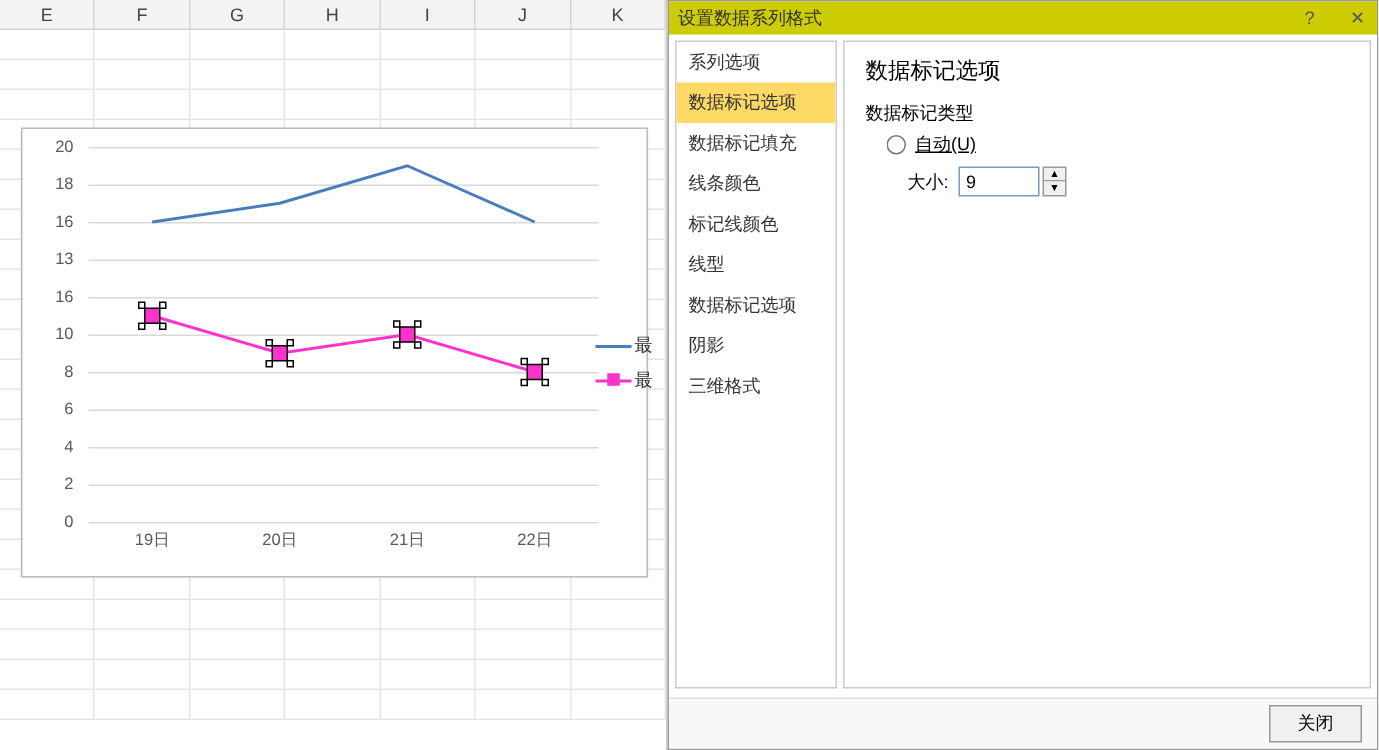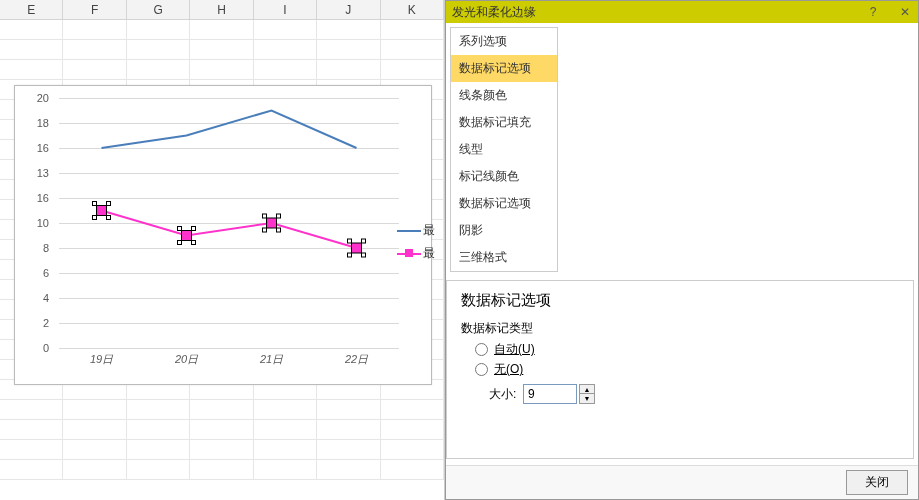--- a/index.html
+++ b/index.html
@@ -11,41 +11,41 @@
 .rows { }
 .row { height: 20px; border-bottom: 1px solid #e6e6e6; display: flex; }
 .cell { flex: 1; border-right: 1px solid #e6e6e6; }
 
 .chart-container { position: absolute; left: 14px; top: 85px; width: 418px; height: 300px; background: #fff; border: 1px solid #bbb; box-shadow: 0 0 2px rgba(0,0,0,0.1); }
 .plot-area { position: absolute; left: 44px; top: 12px; width: 340px; height: 250px; }
 .y-axis { position: absolute; left: 0; top: 12px; width: 40px; height: 250px; }
 .y-tick { position: absolute; right: 6px; transform: translateY(-50%); color: #595959; font-size: 11px; }
 .gridline { position: absolute; left: 0; width: 100%; border-top: 1px solid #d9d9d9; }
 .x-axis { position: absolute; left: 44px; bottom: 12px; width: 340px; height: 20px; display: flex; }
-.x-tick { flex: 1; text-align: center; color: #595959; font-size: 11px; font-style: italic; }
+.x-tick { flex: 1; text-align: center; color: #595959; font-size: 11px; }
 .legend { position: absolute; right: -4px; top: 130px; }
 .legend-item { display: flex; align-items: center; margin: 6px 0; font-size: 11px; color: #333; }
 .legend-line { width: 24px; height: 2px; margin-right: 2px; }
 .legend-marker-wrap { position: relative; width: 24px; height: 2px; margin-right: 2px; }
 .legend-marker { position: absolute; left: 8px; top: -4px; width: 8px; height: 8px; background: #ff33cc; border: 1px solid #ff33cc; }
 
 svg.chart-svg { position: absolute; left: 0; top: 0; width: 100%; height: 100%; overflow: visible; }
 .series1 { stroke: #4a7ebb; stroke-width: 2; fill: none; }
 .series2 { stroke: #ff33cc; stroke-width: 2; fill: none; }
 .marker2 { fill: #ff33cc; stroke: #ff33cc; stroke-width: 1; }
 .marker2.sel { stroke: #000; fill: #ff33cc; }
 .sel-handle { fill: #fff; stroke: #000; stroke-width: 1; }
 
 
 .dialog { position: absolute; left: 445px; top: 0; width: 474px; height: 500px; border: 1px solid #999; background: #fff; }
 .titlebar { height: 22px; background: #cccc00; display: flex; align-items: center; padding: 0 6px; color: #333; justify-content: space-between; }
 .titlebar-buttons { display: flex; gap: 18px; font-size: 13px; color: #555; }
 .tb-btn { width: 14px; text-align: center; cursor: default; }
 
-.dialog-body { display: flex; height: 440px; flex-direction: column; }
+.dialog-body { display: flex; height: 440px; }
 .nav-panel { width: 108px; border: 1px solid #ccc; margin: 4px; background: #fff; }
 .nav-item { padding: 5px 8px; color: #333; cursor: default; }
 .nav-item.active { background: #ffd966; }
 
 .content-panel { flex: 1; border: 1px solid #ccc; margin: 4px 4px 4px 0; padding: 10px 14px; }
 .content-title { font-size: 15px; font-weight: normal; margin-bottom: 10px; }
 .fieldset-label { margin: 6px 0 4px 0; }
 .radio-row { display: flex; align-items: center; margin: 3px 0 3px 14px; text-decoration: underline; }
 .radio-row input { margin-right: 6px; }
 .inline-row { display: flex; align-items: center; margin: 6px 0 6px 28px; }
@@ -352,48 +352,44 @@
           <div class="legend-marker"></div>
         </div>
         <span>最</span>
       </div>
     </div>
   </div>
 </div>
 
 <div class="dialog">
   <div class="titlebar">
-    <span>发光和柔化边缘</span>
+    <span>设置数据系列格式</span>
     <div class="titlebar-buttons">
       <span class="tb-btn">?</span>
       <span class="tb-btn">✕</span>
     </div>
   </div>
   <div class="dialog-body">
     <div class="nav-panel">
       <div class="nav-item">系列选项</div>
       <div class="nav-item active">数据标记选项</div>
+      <div class="nav-item">数据标记填充</div>
       <div class="nav-item">线条颜色</div>
-      <div class="nav-item">数据标记填充</div>
+      <div class="nav-item">标记线颜色</div>
       <div class="nav-item">线型</div>
-      <div class="nav-item">标记线颜色</div>
       <div class="nav-item">数据标记选项</div>
       <div class="nav-item">阴影</div>
       <div class="nav-item">三维格式</div>
     </div>
     <div class="content-panel">
       <div class="content-title">数据标记选项</div>
       <div class="fieldset-label">数据标记类型</div>
       <div class="radio-row">
         <input type="radio" name="mtype" style="">
         <span>自动(U)</span>
-      </div>
-      <div class="radio-row">
-        <input type="radio" name="mtype" style="">
-        <span>无(O)</span>
       </div>
       <div class="inline-row">
         <label>大小:</label>
         <input class="size-input" value="9" style="">
         <div class="spinner">
           <div>▲</div>
           <div>▼</div>
         </div>
       </div>
     </div>

